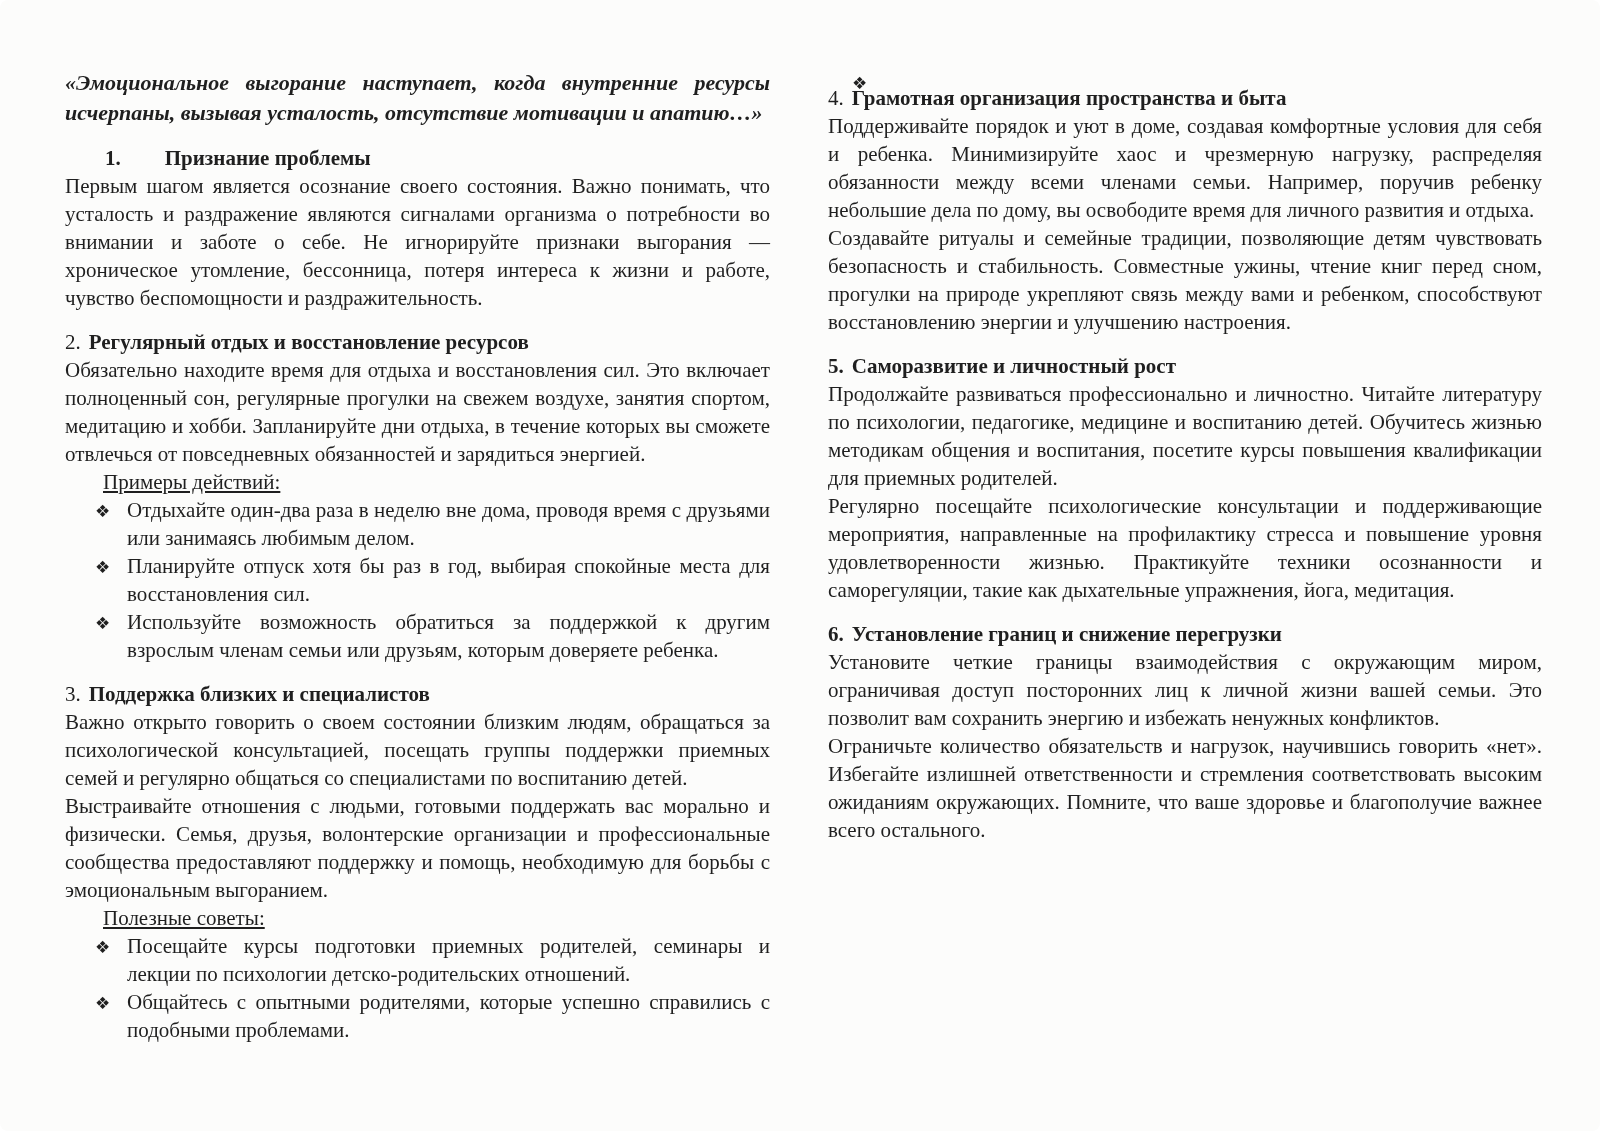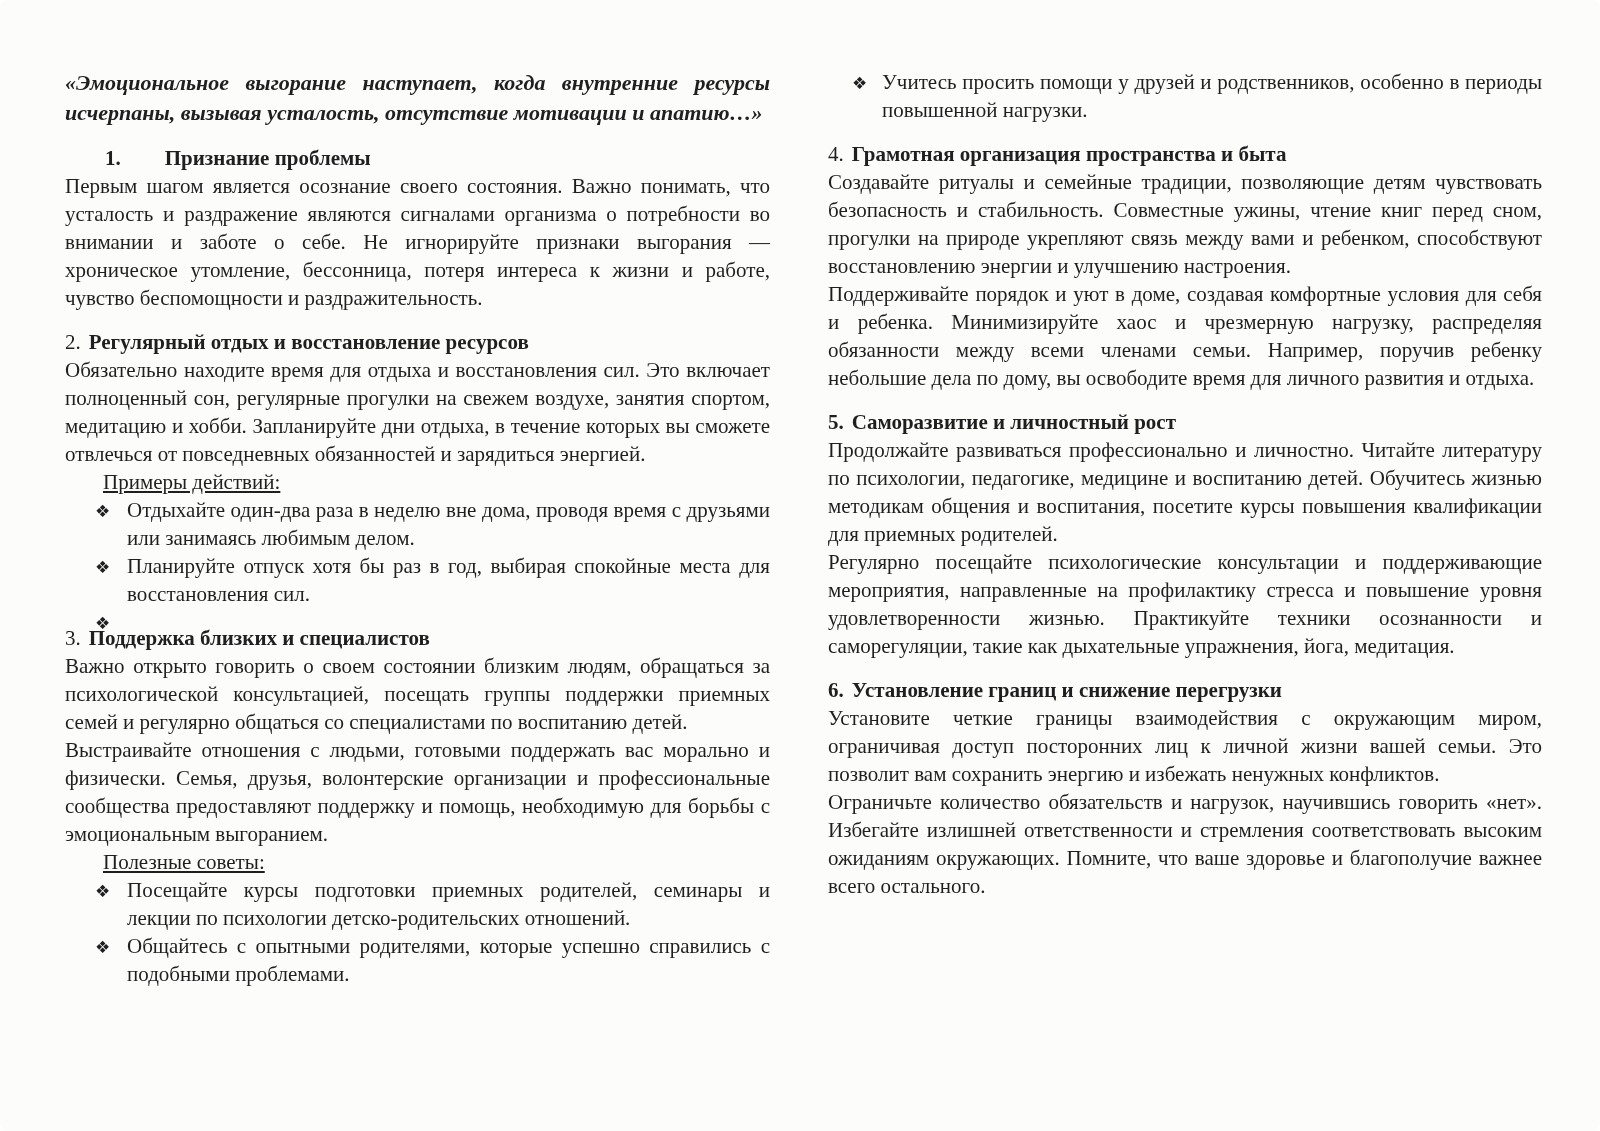--- a/index.html
+++ b/index.html
@@ -87,21 +87,21 @@
     <p class="label">Примеры действий:</p>
 
     <div class="list">
       <p class="li">
         <span class="bullet">❖</span><span>Отдыхайте один-два раза в неделю вне дома, проводя время с друзьями или занимаясь любимым делом.</span>
       </p>
       <p class="li">
         <span class="bullet">❖</span><span>Планируйте отпуск хотя бы раз в год, выбирая спокойные места для восстановления сил.</span>
       </p>
       <p class="li">
-        <span class="bullet">❖</span>
+        <span class="bullet">❖</span><span>Используйте возможность обратиться за поддержкой к другим взрослым членам семьи или друзьям, которым доверяете ребенка.</span>
       </p>
     </div>
 
     <p class="h">
       <span class="num">3.</span><span class="title">Поддержка близких и специалистов</span>
     </p>
     <p class="p">Важно открыто говорить о своем состоянии близким людям, обращаться за психологической консультацией, посещать группы поддержки приемных семей и регулярно общаться со специалистами по воспитанию детей.</p>
     <p class="p">Выстраивайте отношения с людьми, готовыми поддержать вас морально и физически. Семья, друзья, волонтерские организации и профессиональные сообщества предоставляют поддержку и помощь, необходимую для борьбы с эмоциональным выгоранием.</p>
 
     <p class="label">Полезные советы:</p>
@@ -114,29 +114,29 @@
         <span class="bullet">❖</span><span>Общайтесь с опытными родителями, которые успешно справились с подобными проблемами.</span>
       </p>
     </div>
 
   </div>
 
   <div class="col col-right">
 
     <div class="list">
       <p class="li li-tight">
-        <span class="bullet">❖</span><span>Учитесь просить помощи у друзей и родственников, особенно в периоды повышенной нагрузки.</span>
+        <span class="bullet">❖</span>
       </p>
     </div>
 
     <p class="h">
       <span class="num">4.</span><span class="title">Грамотная организация пространства и быта</span>
     </p>
+    <p class="p">Поддерживайте порядок и уют в доме, создавая комфортные условия для себя и ребенка. Минимизируйте хаос и чрезмерную нагрузку, распределяя обязанности между всеми членами семьи. Например, поручив ребенку небольшие дела по дому, вы освободите время для личного развития и отдыха.</p>
     <p class="p">Создавайте ритуалы и семейные традиции, позволяющие детям чувствовать безопасность и стабильность. Совместные ужины, чтение книг перед сном, прогулки на природе укрепляют связь между вами и ребенком, способствуют восстановлению энергии и улучшению настроения.</p>
-    <p class="p">Поддерживайте порядок и уют в доме, создавая комфортные условия для себя и ребенка. Минимизируйте хаос и чрезмерную нагрузку, распределяя обязанности между всеми членами семьи. Например, поручив ребенку небольшие дела по дому, вы освободите время для личного развития и отдыха.</p>
 
     <p class="h num-bold">
       <span class="num">5.</span><span class="title">Саморазвитие и личностный рост</span>
     </p>
     <p class="p">Продолжайте развиваться профессионально и личностно. Читайте литературу по психологии, педагогике, медицине и воспитанию детей. Обучитесь жизнью методикам общения и воспитания, посетите курсы повышения квалификации для приемных родителей.</p>
     <p class="p">Регулярно посещайте психологические консультации и поддерживающие мероприятия, направленные на профилактику стресса и повышение уровня удовлетворенности жизнью. Практикуйте техники осознанности и саморегуляции, такие как дыхательные упражнения, йога, медитация.</p>
 
     <p class="h num-bold">
       <span class="num">6.</span><span class="title">Установление границ и снижение перегрузки</span>
     </p>

